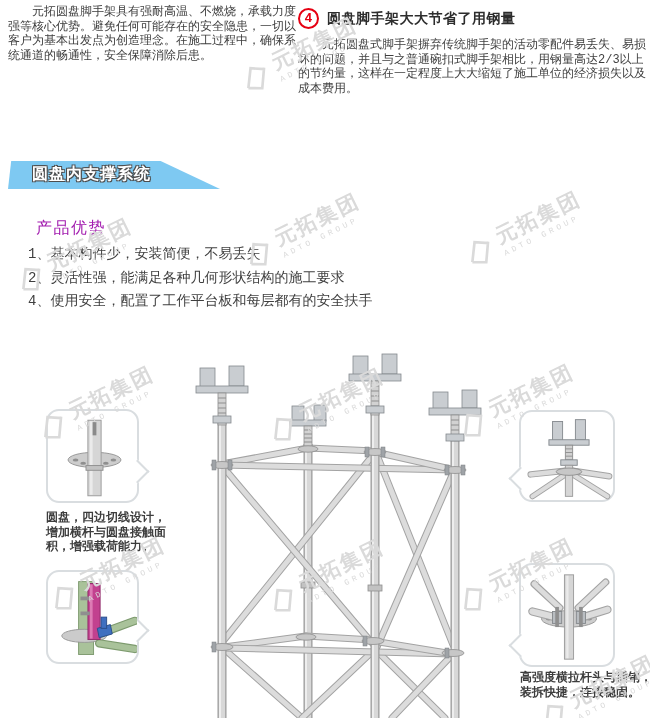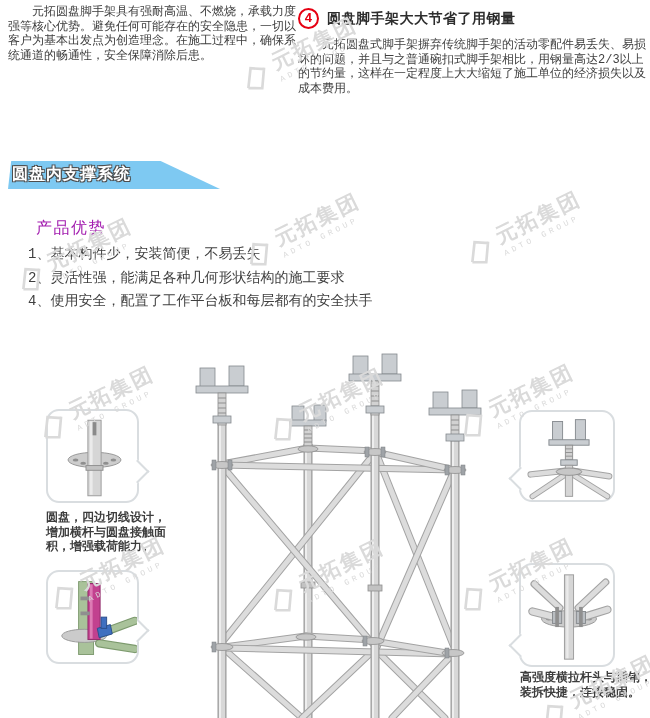--- a/index.html
+++ b/index.html
@@ -22,21 +22,21 @@
   .sec4-title{margin:0;font-size:14px;font-weight:bold;color:#2d2d2d;letter-spacing:.5px;}
   .sec4 p.body{margin:0;font-size:12px;line-height:14.5px;text-indent:2em;color:#3f3f3f;}
   
   .banner{
     position:absolute;left:8px;top:161px;width:212px;height:28px;
     background:#7ec9f2;
     clip-path:polygon(1.5% 0,72% 0,100% 100%,0 100%);
     line-height:28px;padding-left:0;
   }
   .banner span{
-    margin-left:4px;font-size:16px;font-weight:bold;color:#fff;letter-spacing:1px;
+    margin-left:24px;font-size:16px;font-weight:bold;color:#fff;letter-spacing:1px;
     text-shadow:-1px -1px 0 #4d4d4d,1px -1px 0 #4d4d4d,-1px 1px 0 #4d4d4d,1px 1px 0 #4d4d4d;
   }
   
   .adv-head{
     position:absolute;left:28px;top:210px;margin:8px;
     font-size:16px;font-weight:500;color:#a21caf;letter-spacing:1.5px;
   }
   .adv-list{position:absolute;left:28px;top:243px;width:420px;}
   .adv-list div{font-size:14px;line-height:23.5px;color:#3f3f3f;}
   

